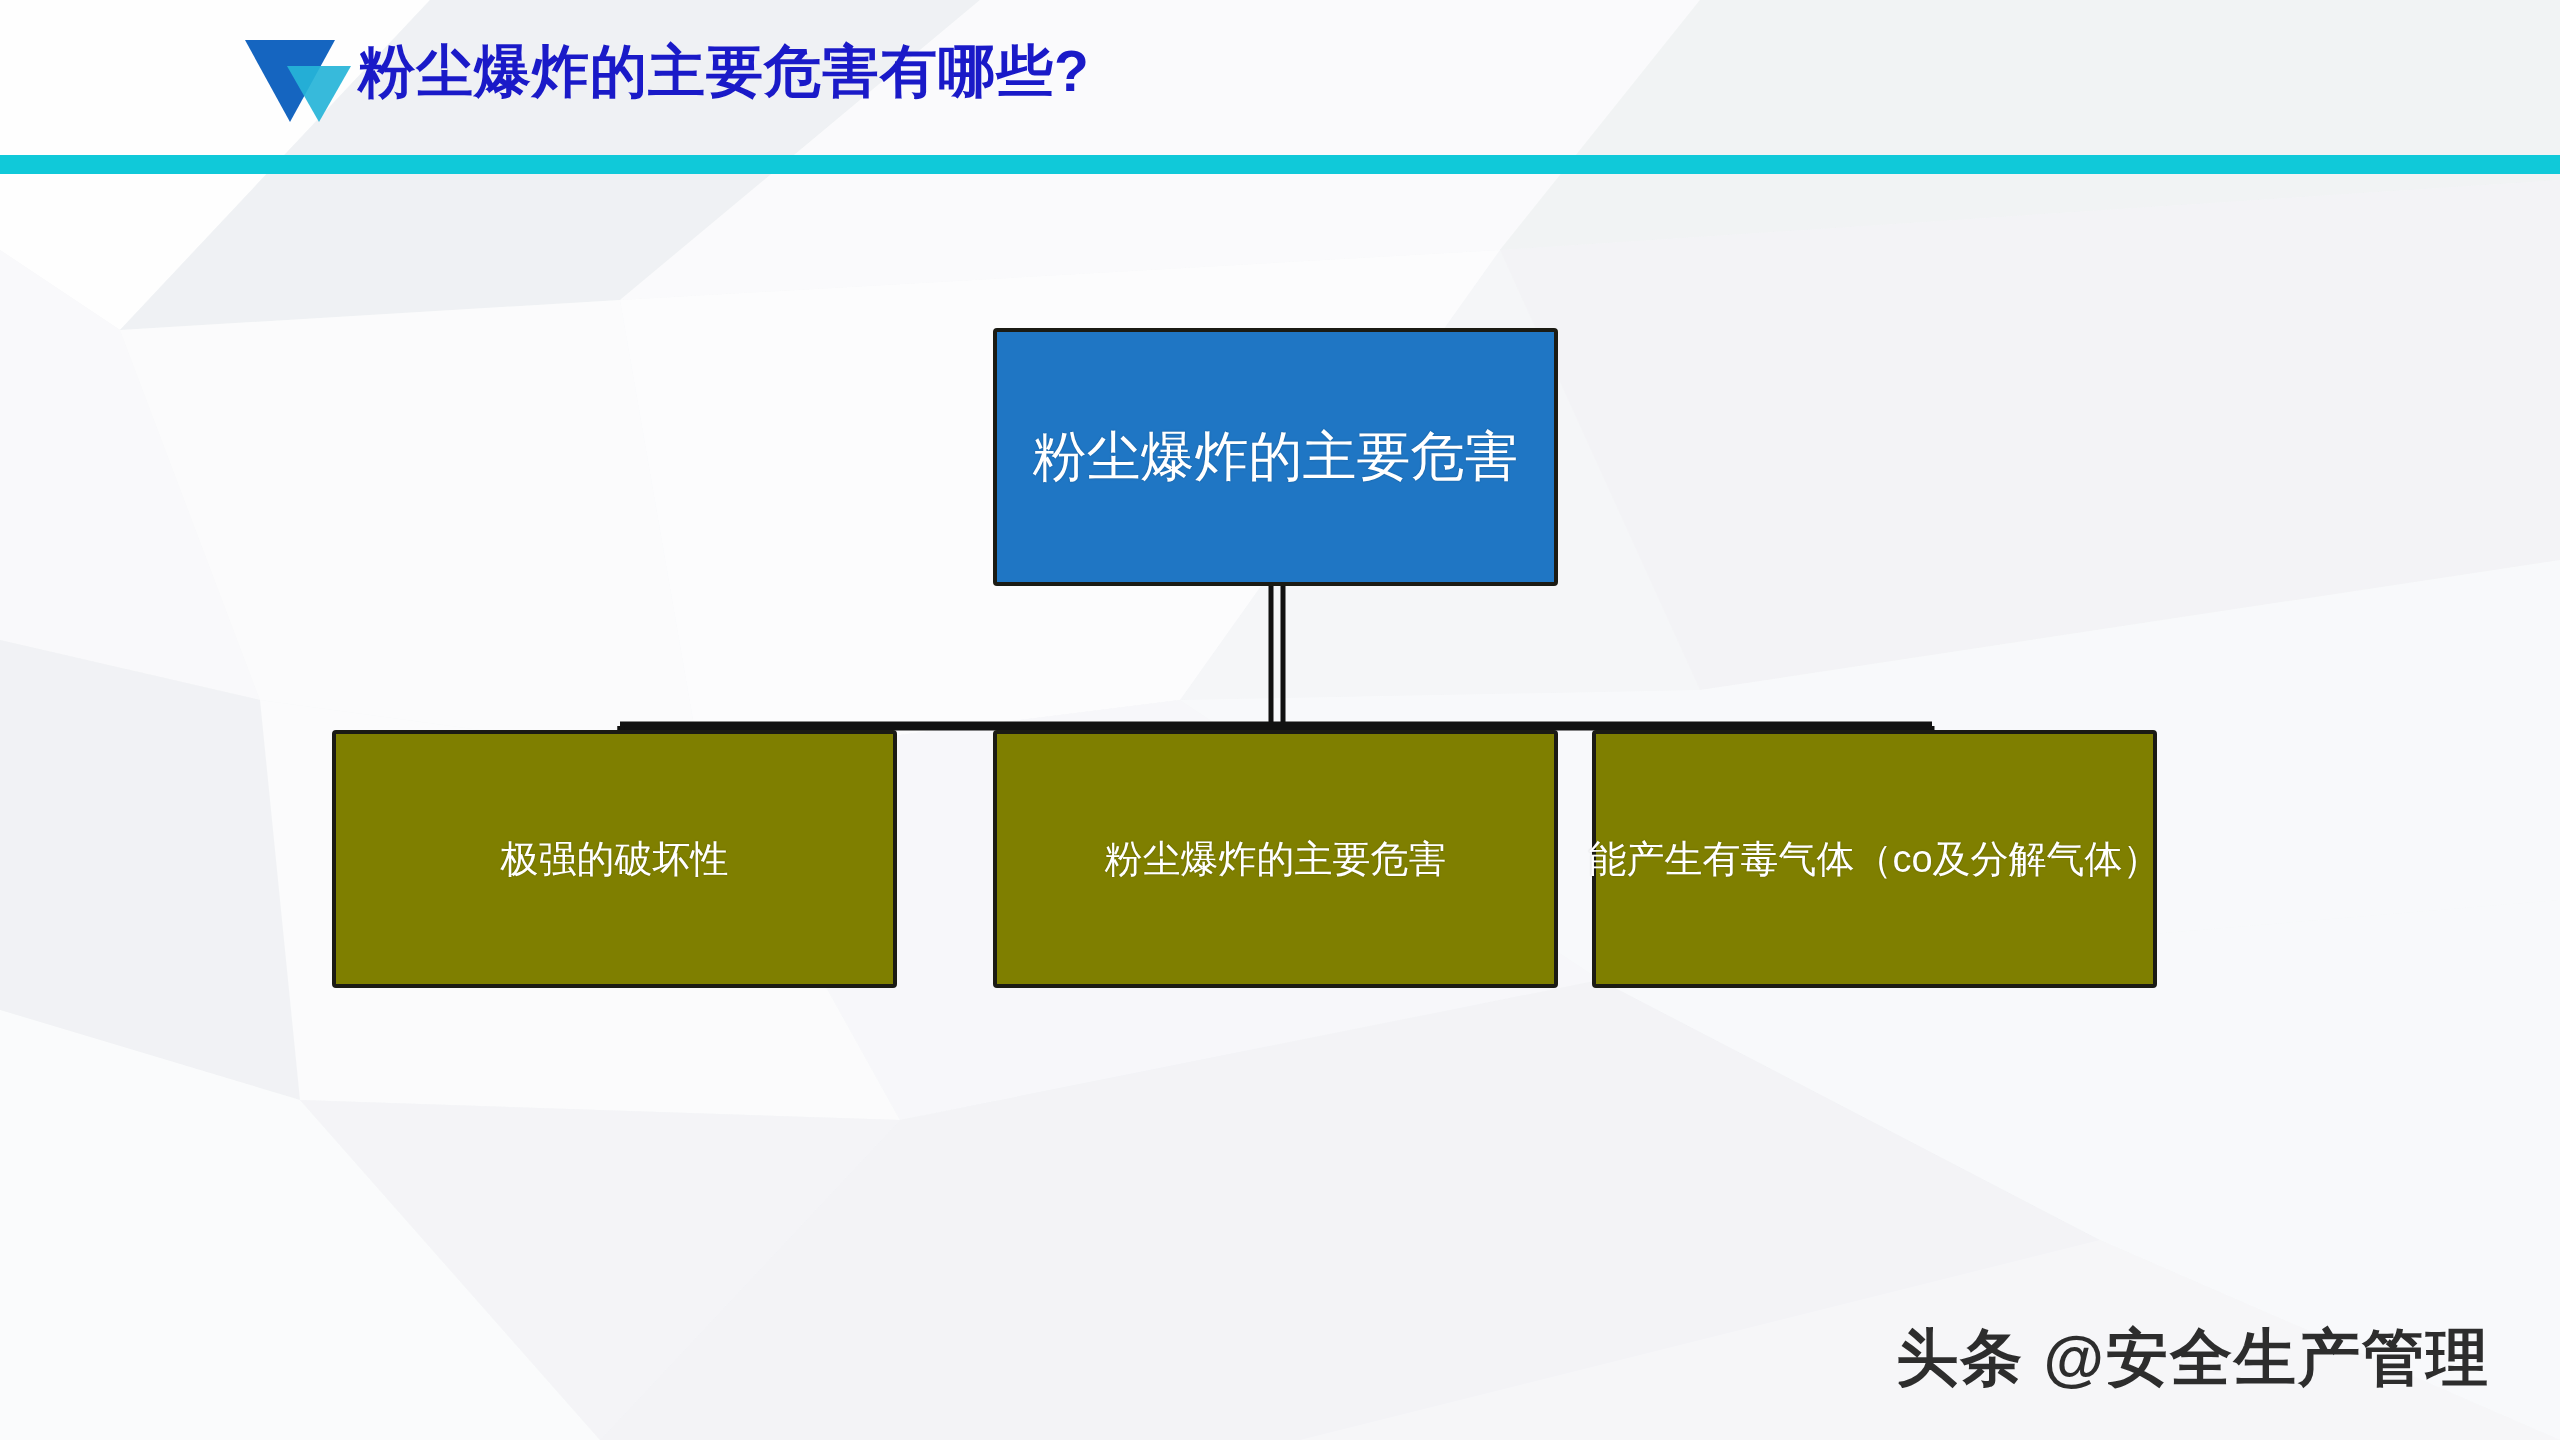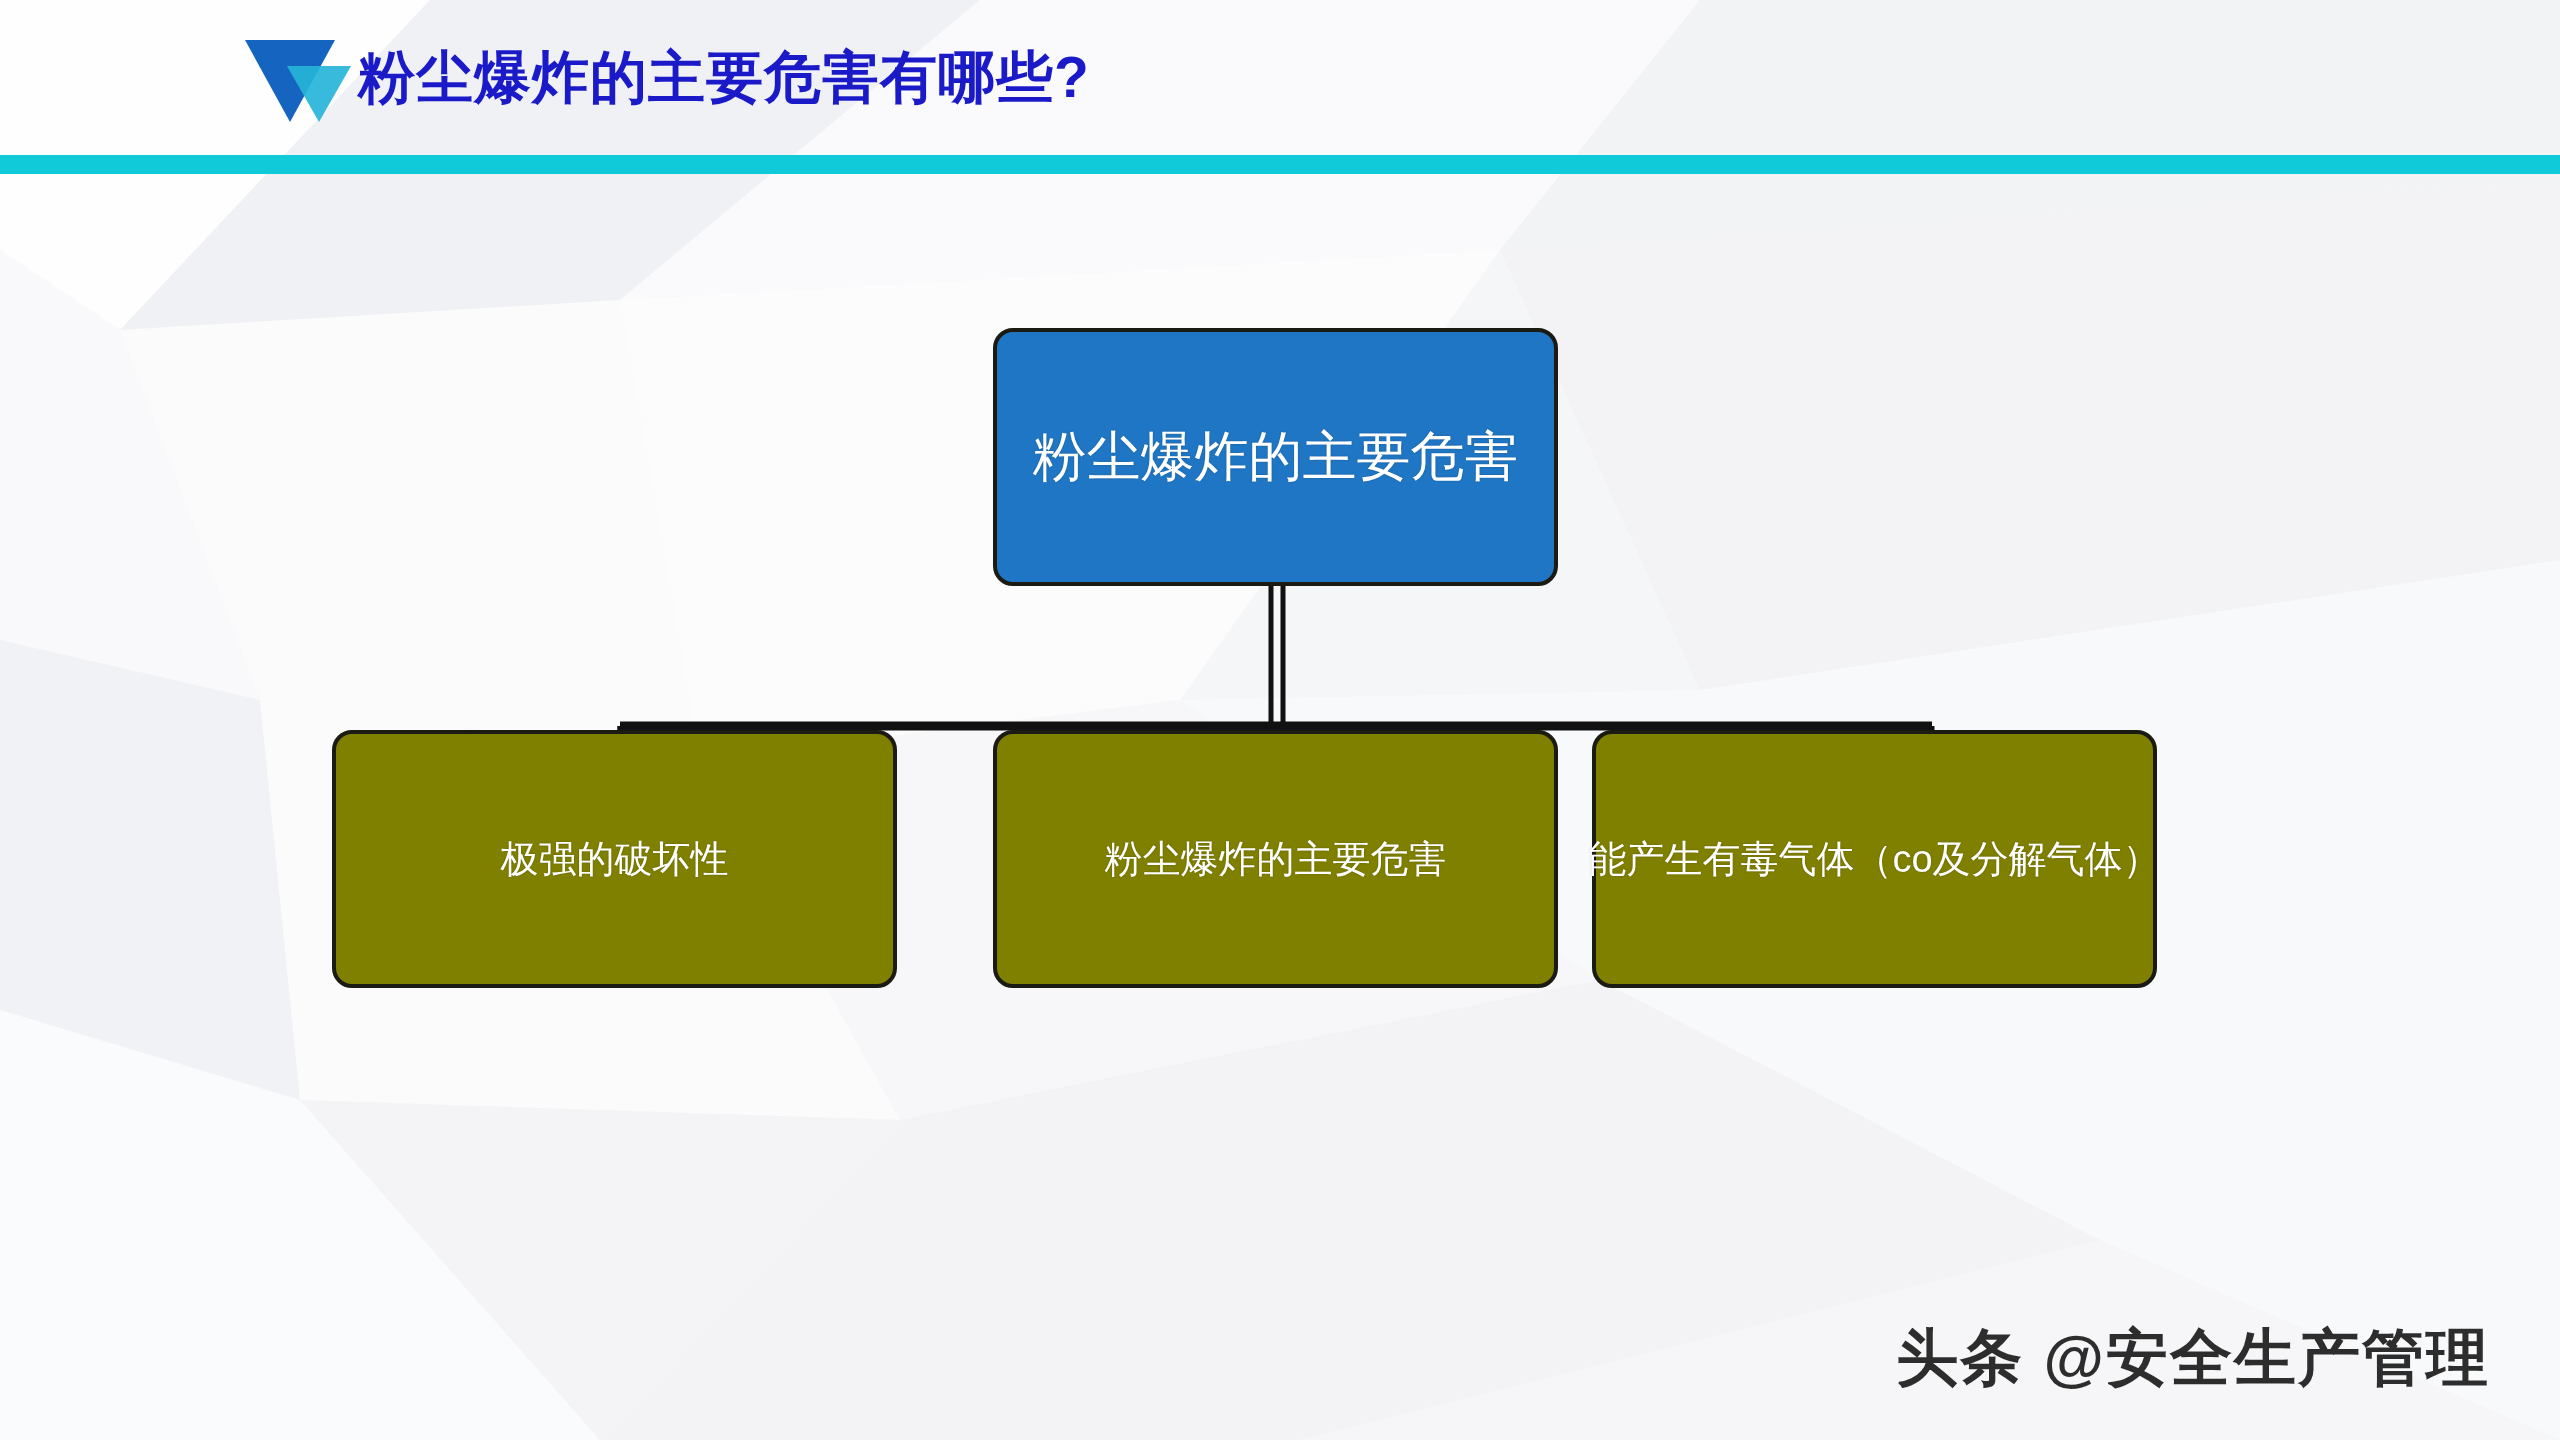--- a/index.html
+++ b/index.html
@@ -44,21 +44,21 @@
     position: absolute;
     left: 243px;
     top: 28px;
     width: 110px;
     height: 100px;
   }
 
   #page-title {
     position: absolute;
     left: 358px;
-    top: 30px;
+    top: 24px;
     height: 96px;
     display: flex;
     align-items: center;
     font-size: 57px;
     font-weight: bold;
     color: #1a1ac8;
     letter-spacing: 1px;
     white-space: nowrap;
   }
 
@@ -79,21 +79,21 @@
     top: 0;
     width: 2560px;
     height: 1440px;
     z-index: 3;
   }
 
   .node {
     position: absolute;
     box-sizing: border-box;
     border: 4px solid #1b1b14;
-    border-radius: 20px;
+    border-radius: 4px;
     display: flex;
     align-items: center;
     justify-content: center;
     color: #ffffff;
     text-shadow: 0 0 2px rgba(0,0,0,0.25);
     white-space: nowrap;
     z-index: 4;
   }
 
   #node-root {

